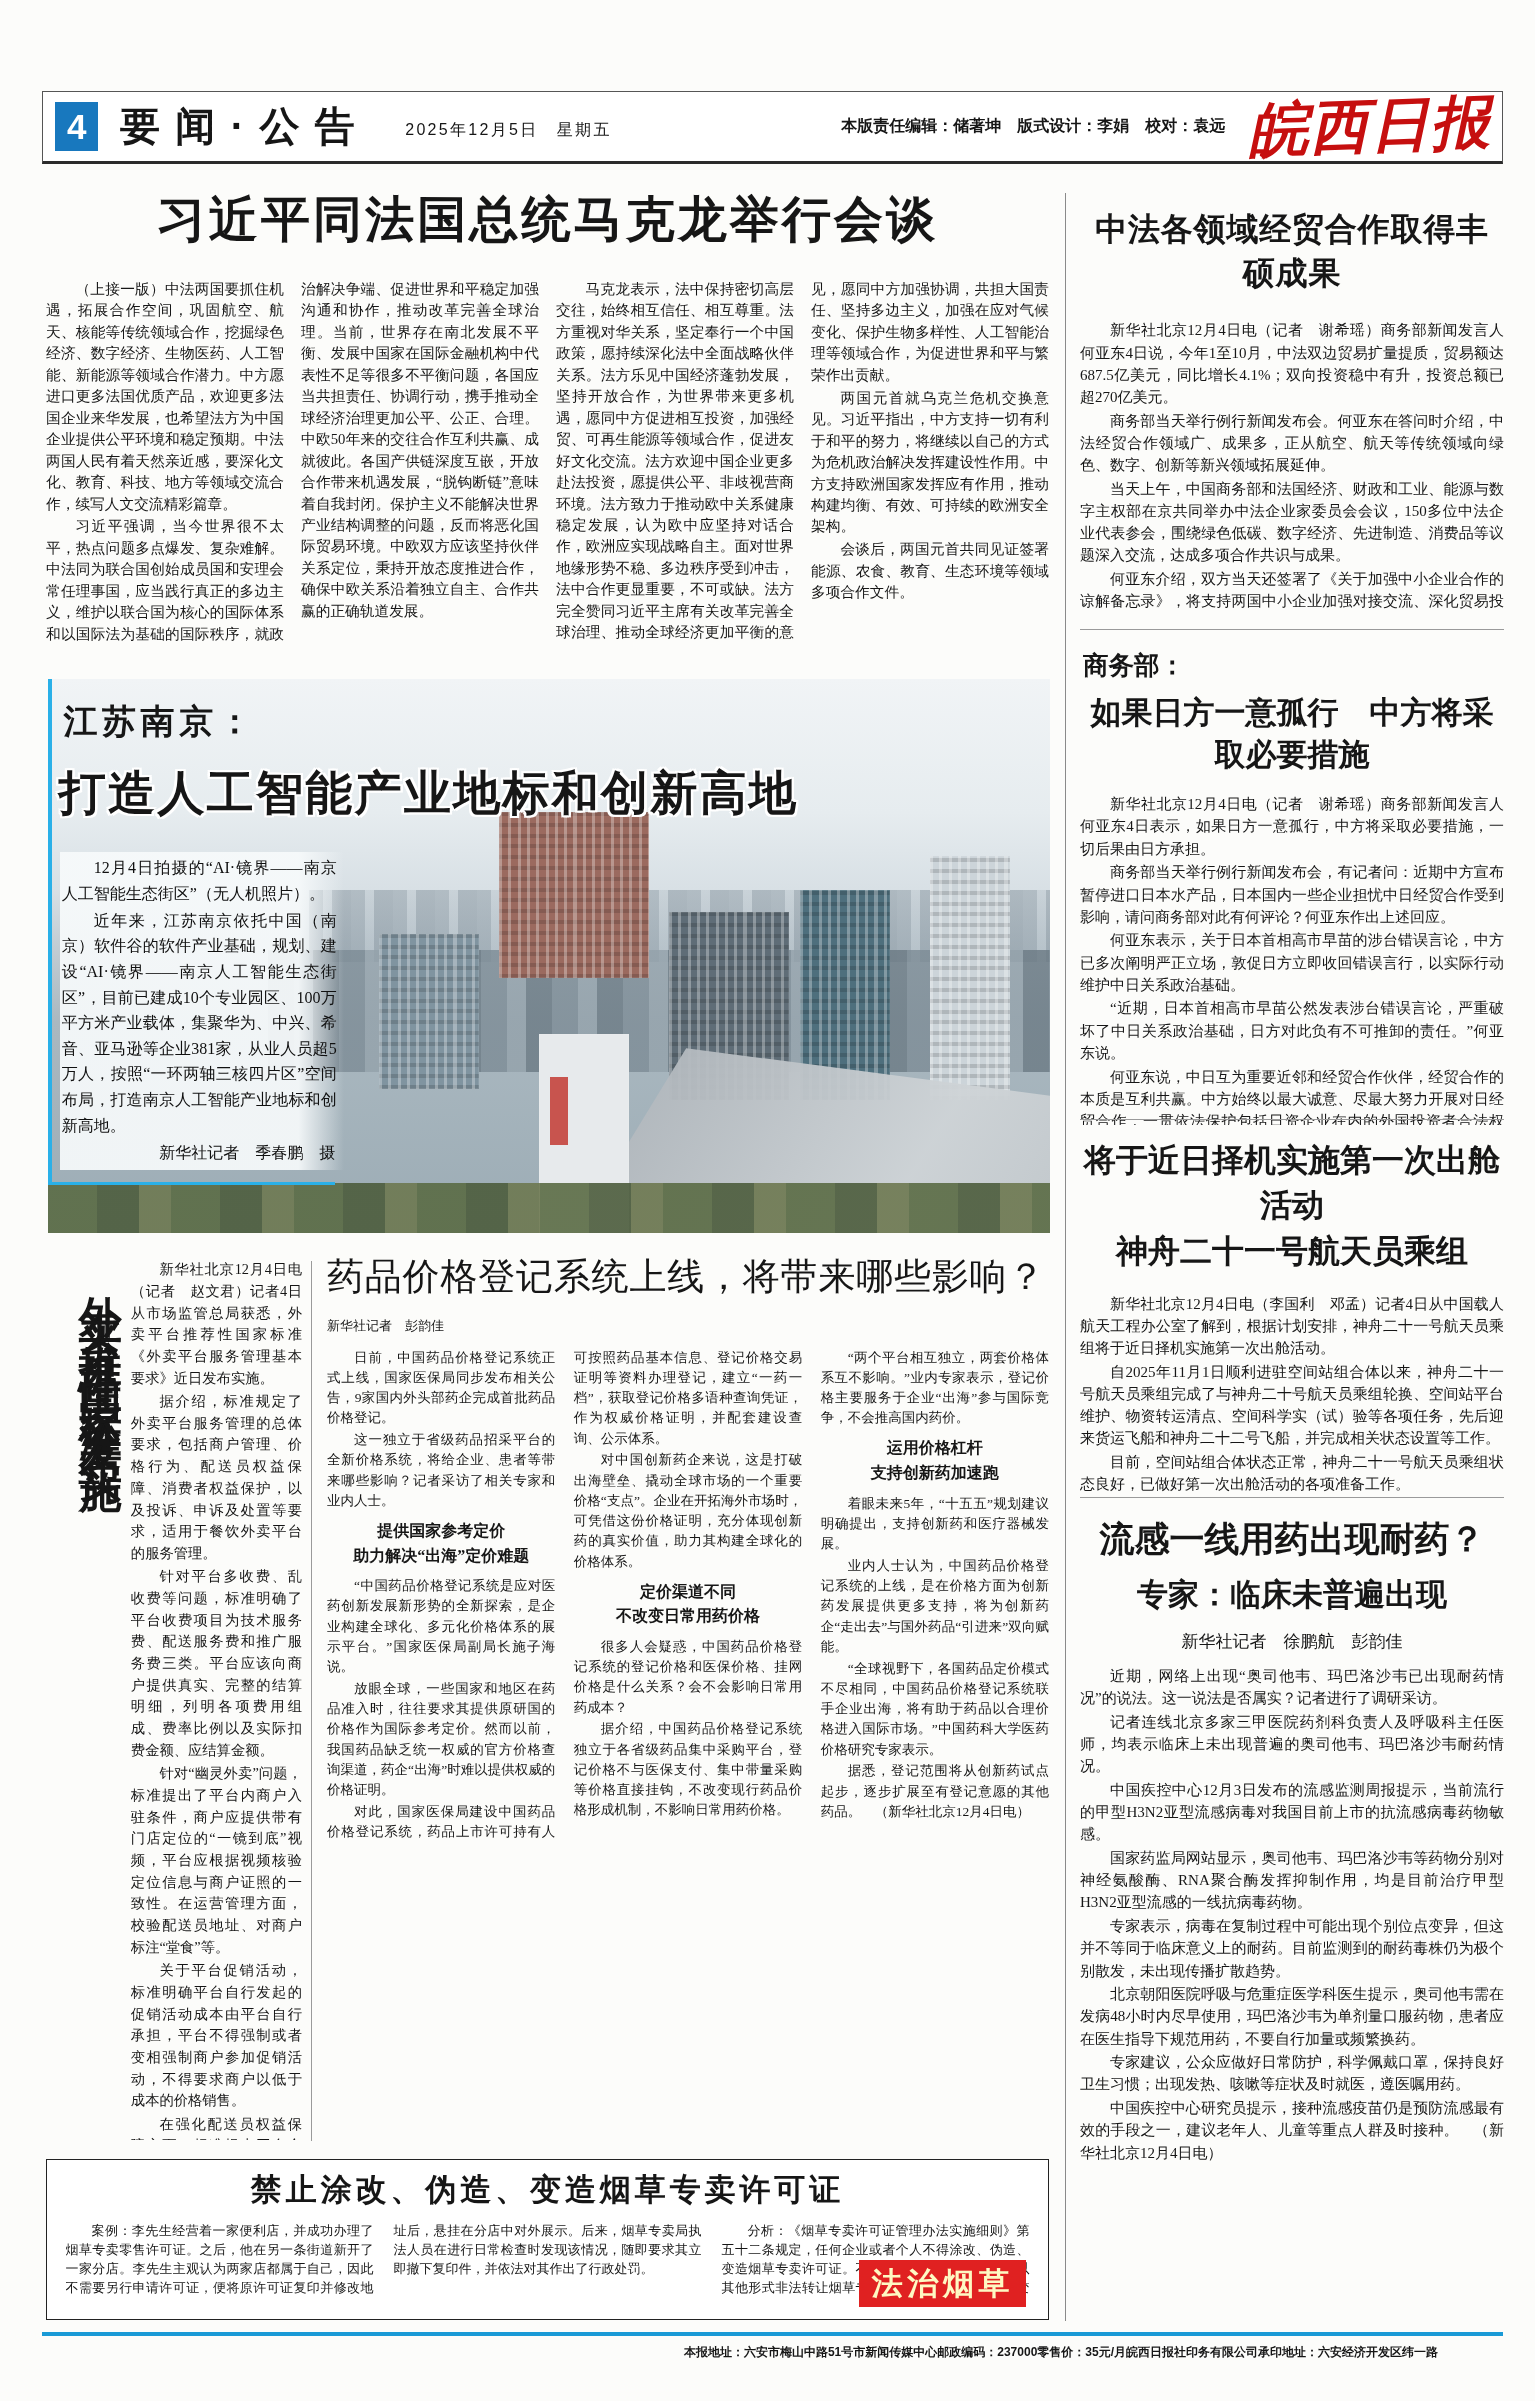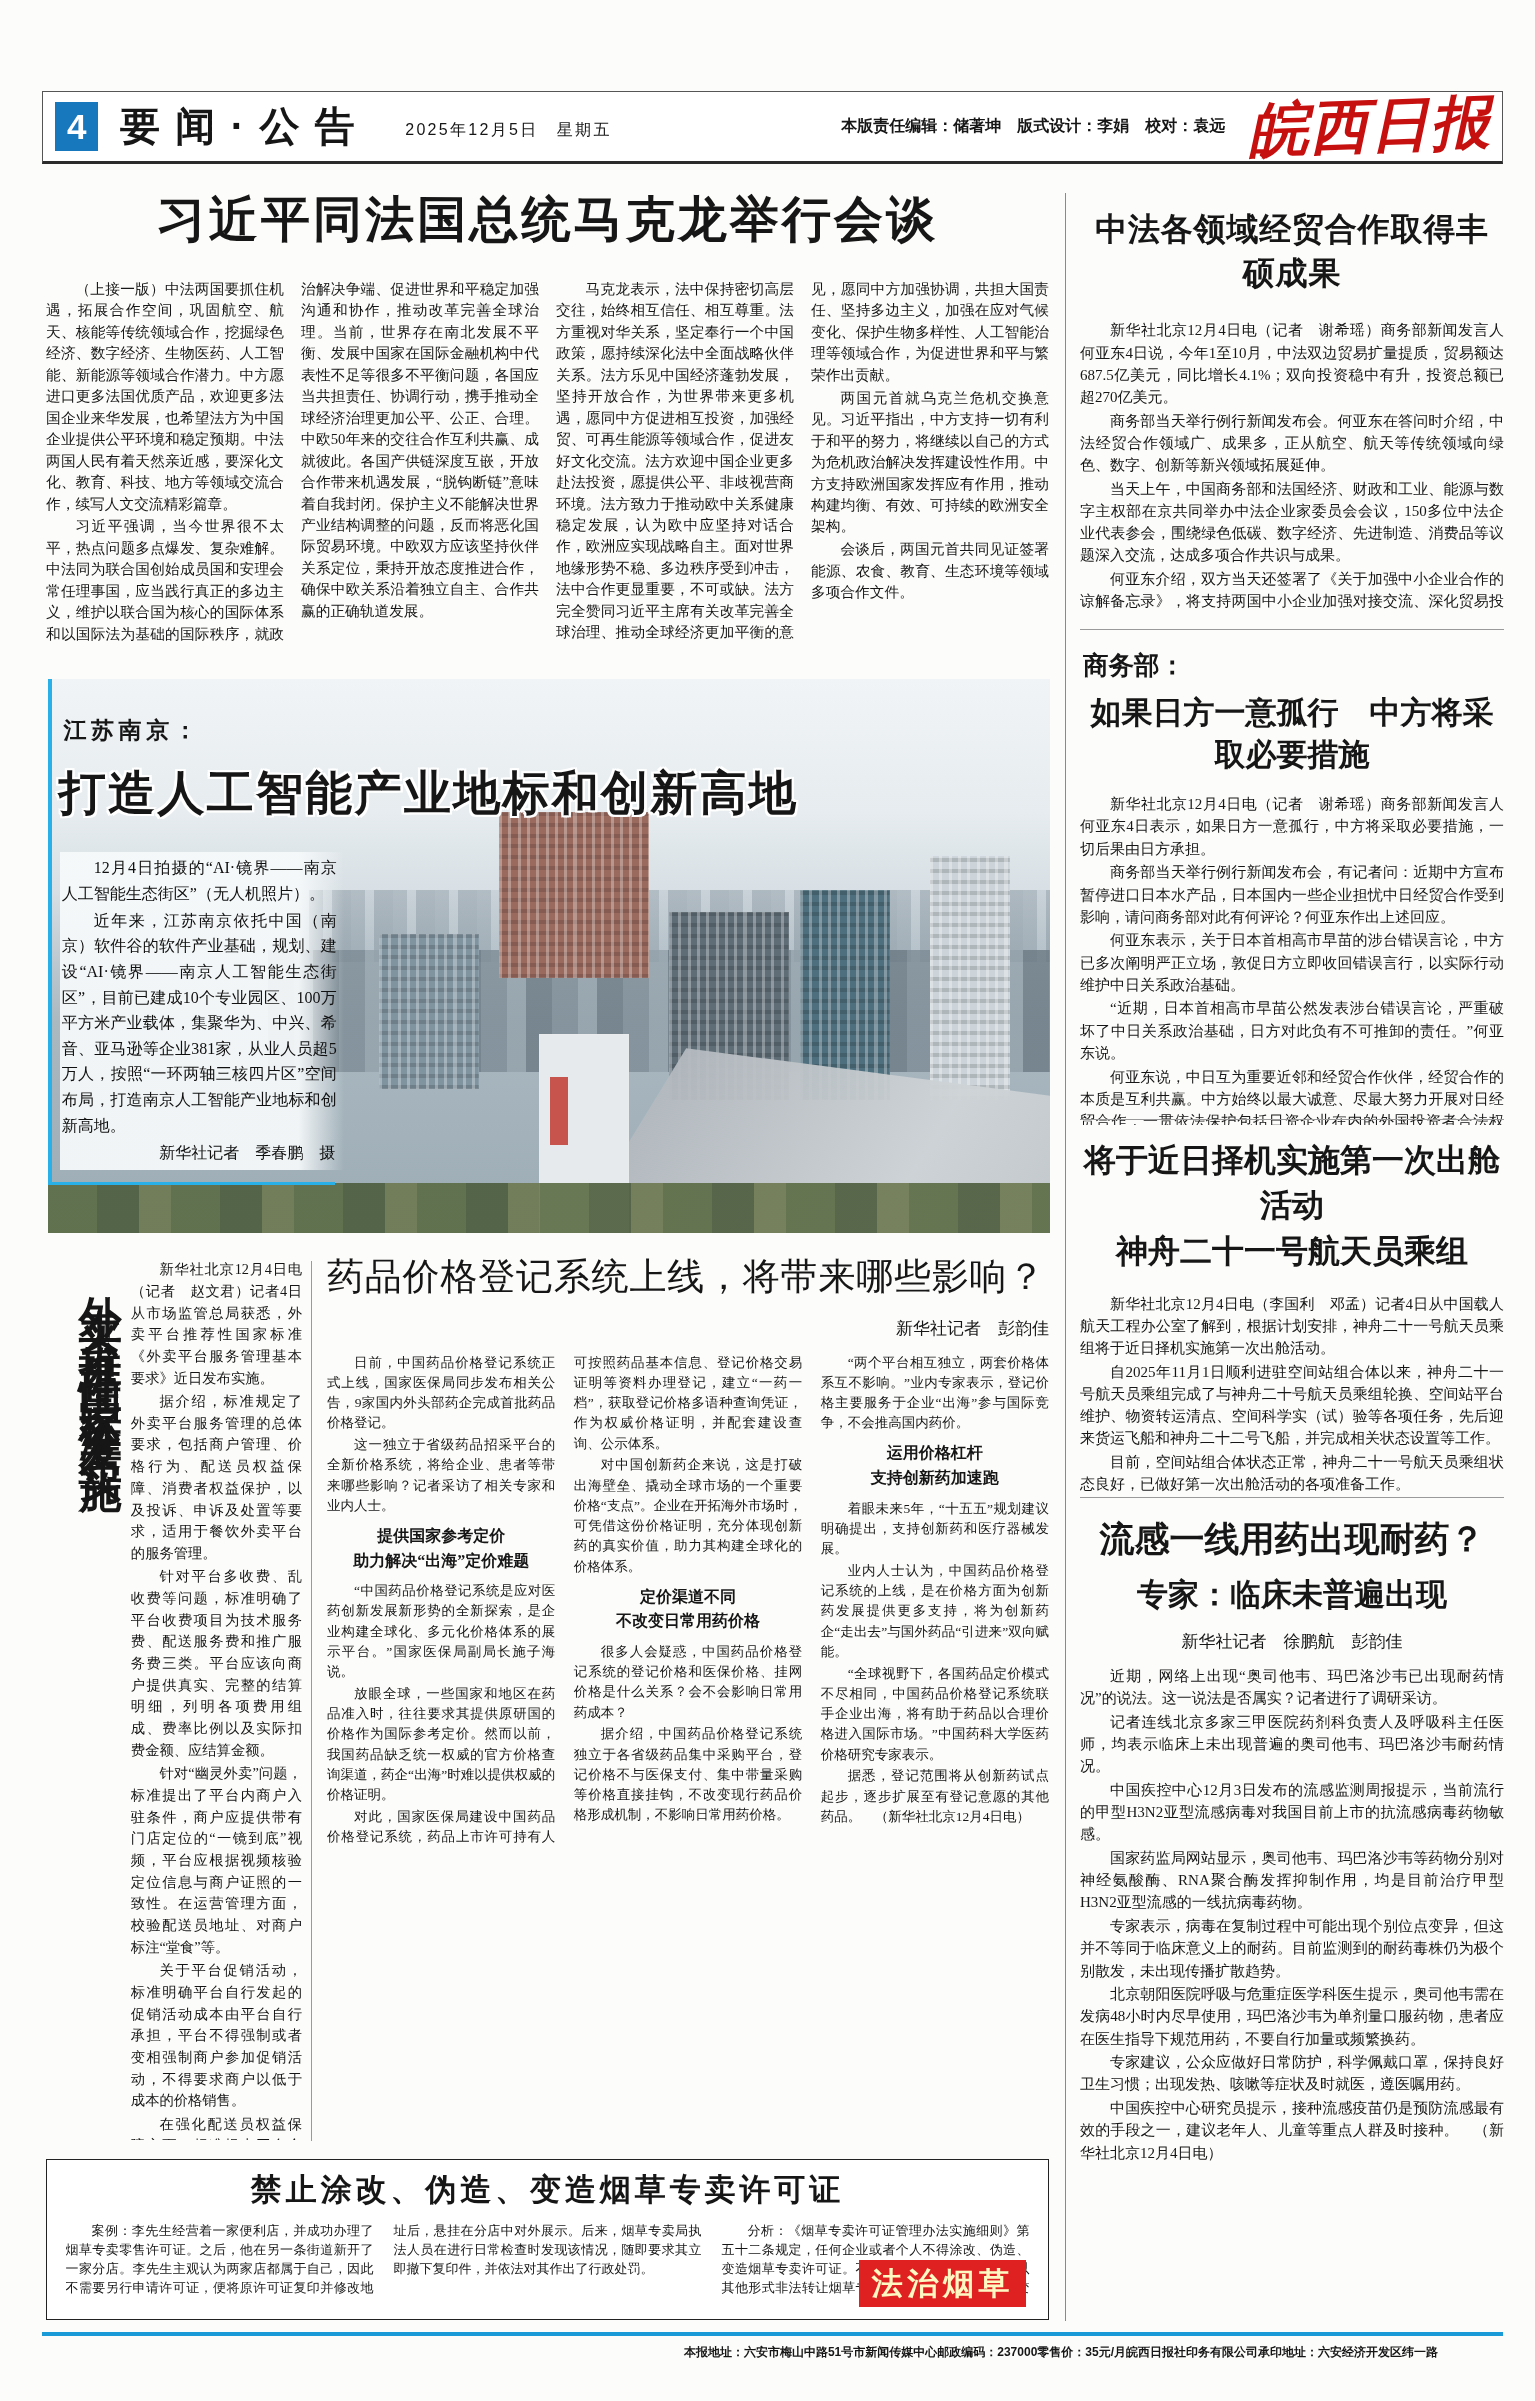--- a/index.html
+++ b/index.html
@@ -61,36 +61,36 @@
   .b5::after{content:"";position:absolute;left:12%;top:22%;width:20%;height:34%;background:#c23a32;opacity:.85;}
   .b6{left:75%;top:38%;width:9%;height:38%;background-color:#4e6f7d;}
   .skyline-far{position:absolute;left:26%;right:0;top:38%;height:13%;opacity:.65;
      background:repeating-linear-gradient(90deg,rgba(118,133,144,.6) 0 14px,rgba(152,165,174,.35) 14px 23px,rgba(98,114,126,.55) 23px 42px);}
   .skyline-mid{position:absolute;left:22%;right:0;top:49%;height:22%;opacity:.8;
      background:repeating-linear-gradient(90deg,#7c8b95 0 26px,#93a1aa 26px 45px,#6a7983 45px 71px);}
   .green{position:absolute;left:0;right:0;bottom:0;height:9%;
      background:repeating-linear-gradient(90deg,#5a6b44 0 49px,#4c5c3c 49px 91px,#6d7850 91px 123px);opacity:.9;}
   .road{position:absolute;right:-6%;bottom:-8%;width:50%;height:36%;
      background:linear-gradient(90deg,#b4babf,#cfd4d7 60%,#c2c8cc);transform:skewX(-26deg) rotate(7deg);opacity:.95;}
-  .photo-kicker{position:absolute;left:15.4px;top:36px;font-size:23px;font-weight:900;letter-spacing:4.6px;z-index:5;}
+  .photo-kicker{position:absolute;left:15.4px;top:20px;font-size:34px;font-weight:900;letter-spacing:4.6px;z-index:5;}
   .photo-headline{position:absolute;left:10.8px;top:83px;width:980px;font-size:47px;font-weight:900;letter-spacing:2.3px;z-index:5;
      text-shadow:2.3px 0 0 #fff,-2.3px 0 0 #fff,0 2.3px 0 #fff,0 -2.3px 0 #fff,2.3px 2.3px 0 #fff,-2.3px -2.3px 0 #fff,2.3px -2.3px 0 #fff,-2.3px 2.3px 0 #fff;}
   .caption-panel{position:absolute;left:12.3px;top:173px;width:275px;z-index:5;font-size:16px;line-height:1.6;text-align:justify;
      color:#101010;background:linear-gradient(90deg,rgba(247,250,251,.92) 84%,rgba(247,250,251,0));padding:3.1px 7.7px 3.1px 1.5px;}
   .caption-credit{text-indent:0;text-align:center;padding-left:6em;}
 
   
   .waimai{position:absolute;left:46px;top:1256px;width:256px;height:884px;display:flex;}
   .waimai-title{writing-mode:vertical-rl;text-orientation:upright;font-size:43px;font-weight:900;line-height:1.05;
                 letter-spacing:12.3px;margin:6.2px 7.7px 0 32px;}
   .waimai-body{flex:1;font-size:14.3px;line-height:1.52;text-align:justify;overflow:hidden;padding-top:3.1px;}
   .v-rule{position:absolute;left:311px;top:1261px;height:880px;border-left:0.8px solid #9a9a9a;}
   .drug{position:absolute;left:327px;top:1252px;width:722px;height:897px;}
   .drug-headline{font-size:37px;font-weight:400;text-align:left;letter-spacing:0.8px;}
-  .drug-byline{text-align:right;font-size:17px;margin:15.4px 0 12.3px;text-indent:0;}
+  .drug-byline{text-align:left;font-size:13px;margin:15.4px 0 12.3px;text-indent:0;}
   .drug-body{column-count:3;column-gap:18.5px;font-size:13.5px;line-height:1.5;text-align:justify;height:779px;overflow:hidden;}
   .subhead{font-weight:900;text-align:center;font-size:16px;line-height:1.55;margin:7.7px 0;break-inside:avoid;}
 
   
   .tobacco{position:absolute;left:46px;top:2159px;width:1003px;height:161px;box-sizing:border-box;
            border:1.5px solid #222;padding:7.7px 18.5px;background:#fff;}
   .tobacco-headline{font-size:31px;font-weight:900;text-align:center;letter-spacing:3.9px;margin:1.5px 0 10.8px;}
   .tobacco-body{column-count:3;column-gap:20px;font-size:13px;line-height:1.46;text-align:justify;height:94px;overflow:hidden;}
   .badge{position:absolute;right:21.6px;bottom:12.3px;background:#e02121;color:#fef9c3;font-size:31px;font-weight:900;
          padding:7.7px 12.3px;letter-spacing:4.6px;line-height:1;}

